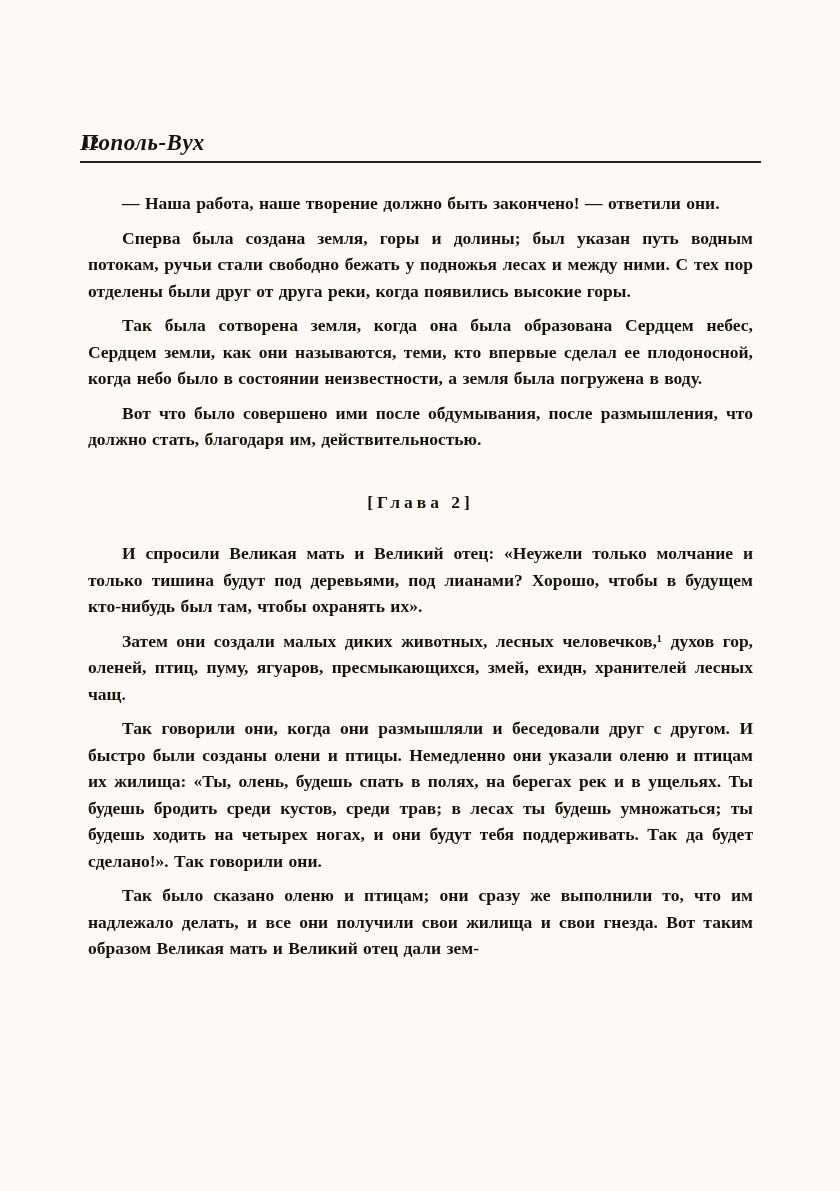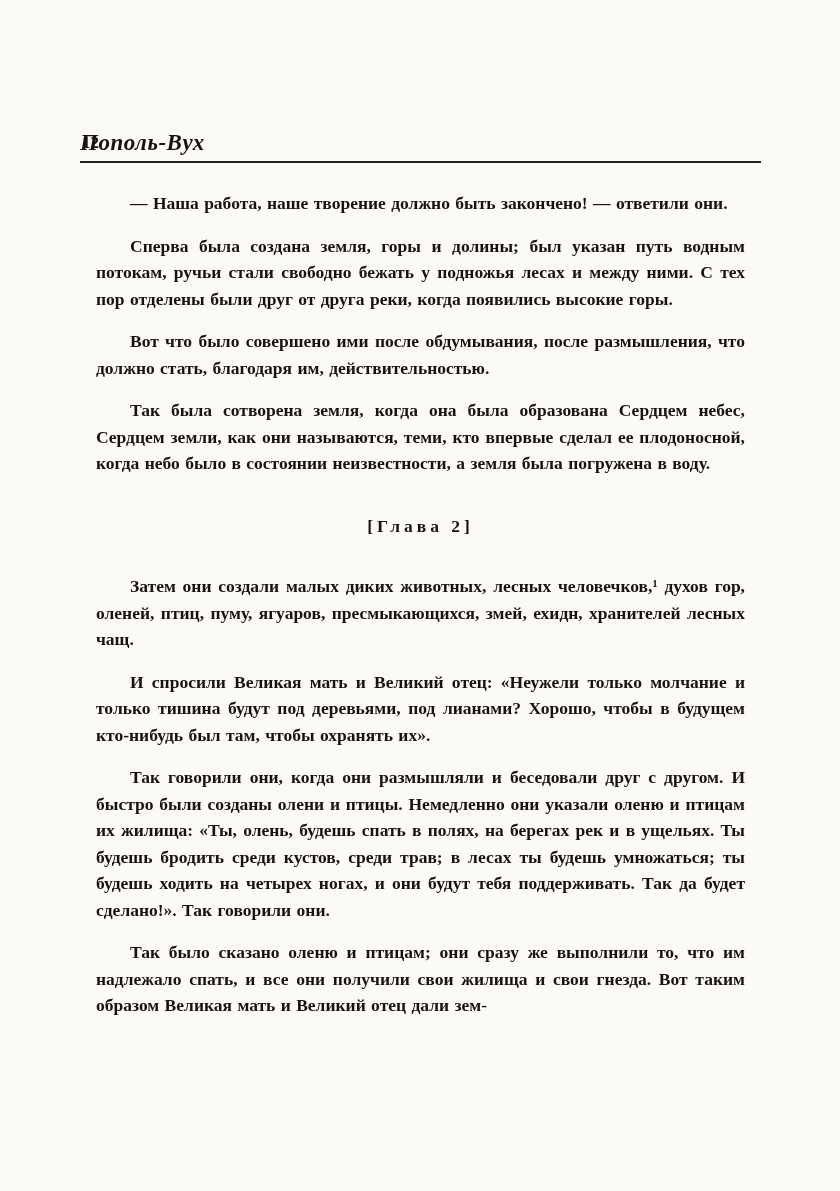--- a/index.html
+++ b/index.html
@@ -47,53 +47,53 @@
     margin: 5px 0 0 0;
   }
   .page-body {
     margin-top: 27px;
     font-size: 17.5px;
     font-weight: bold;
     line-height: 26.5px;
     text-align: justify;
   }
   .page-body p {
-    margin: 16px;
+    margin: 8px;
     text-indent: 34px;
     word-spacing: 1px;
   }
   .chapter-heading {
     font-size: 17.5px;
     font-weight: bold;
     text-align: center;
     text-indent: 0;
     letter-spacing: 4px;
-    margin: 36px 0 34px 0;
+    margin: 36px 0 25px 0;
     line-height: 26.5px;
   }
 </style>
 </head>
 <body>
 
 <div class="page">
 
   <header class="page-header">
     <span class="page-number">12</span>
     <span class="header-title">Пополь-Вух</span>
   </header>
 
   <hr class="header-rule">
 
   <main class="page-body">
     <p>— Наша работа, наше творение должно быть закончено! — ответили они.</p>
     <p>Сперва была создана земля, горы и долины; был указан путь водным потокам, ручьи стали свободно бежать у подножья лесах и между ними. С тех пор отделены были друг от друга реки, когда появились высокие горы.</p>
+    <p>Так была сотворена земля, когда она была образована Сердцем небес, Сердцем земли, как они называются, теми, кто впервые сделал ее плодоносной, когда небо было в состоянии неизвестности, а земля была погружена в воду.</p>
     <p>Вот что было совершено ими после обдумывания, после размышления, что должно стать, благодаря им, действительностью.</p>
-    <p>Так была сотворена земля, когда она была образована Сердцем небес, Сердцем земли, как они называются, теми, кто впервые сделал ее плодоносной, когда небо было в состоянии неизвестности, а земля была погружена в воду.</p>
 
     <h2 class="chapter-heading">[Глава 2]</h2>
 
+    <p>И спросили Великая мать и Великий отец: «Неужели только молчание и только тишина будут под деревьями, под лианами? Хорошо, чтобы в будущем кто-нибудь был там, чтобы охранять их».</p>
     <p>Затем они создали малых диких животных, лесных человечков,¹ духов гор, оленей, птиц, пуму, ягуаров, пресмыкающихся, змей, ехидн, хранителей лесных чащ.</p>
-    <p>И спросили Великая мать и Великий отец: «Неужели только молчание и только тишина будут под деревьями, под лианами? Хорошо, чтобы в будущем кто-нибудь был там, чтобы охранять их».</p>
     <p>Так говорили они, когда они размышляли и беседовали друг с другом. И быстро были созданы олени и птицы. Немедленно они указали оленю и птицам их жилища: «Ты, олень, будешь спать в полях, на берегах рек и в ущельях. Ты будешь бродить среди кустов, среди трав; в лесах ты будешь умножаться; ты будешь ходить на четырех ногах, и они будут тебя поддерживать. Так да будет сделано!». Так говорили они.</p>
-    <p>Так было сказано оленю и птицам; они сразу же выполнили то, что им надлежало спать, и все они получили свои жилища и свои гнезда. Вот таким образом Великая мать и Великий отец дали зем-</p>
+    <p>Так было сказано оленю и птицам; они сразу же выполнили то, что им надлежало делать, и все они получили свои жилища и свои гнезда. Вот таким образом Великая мать и Великий отец дали зем-</p>
   </main>
 
 </div>
 
 </body></html>

